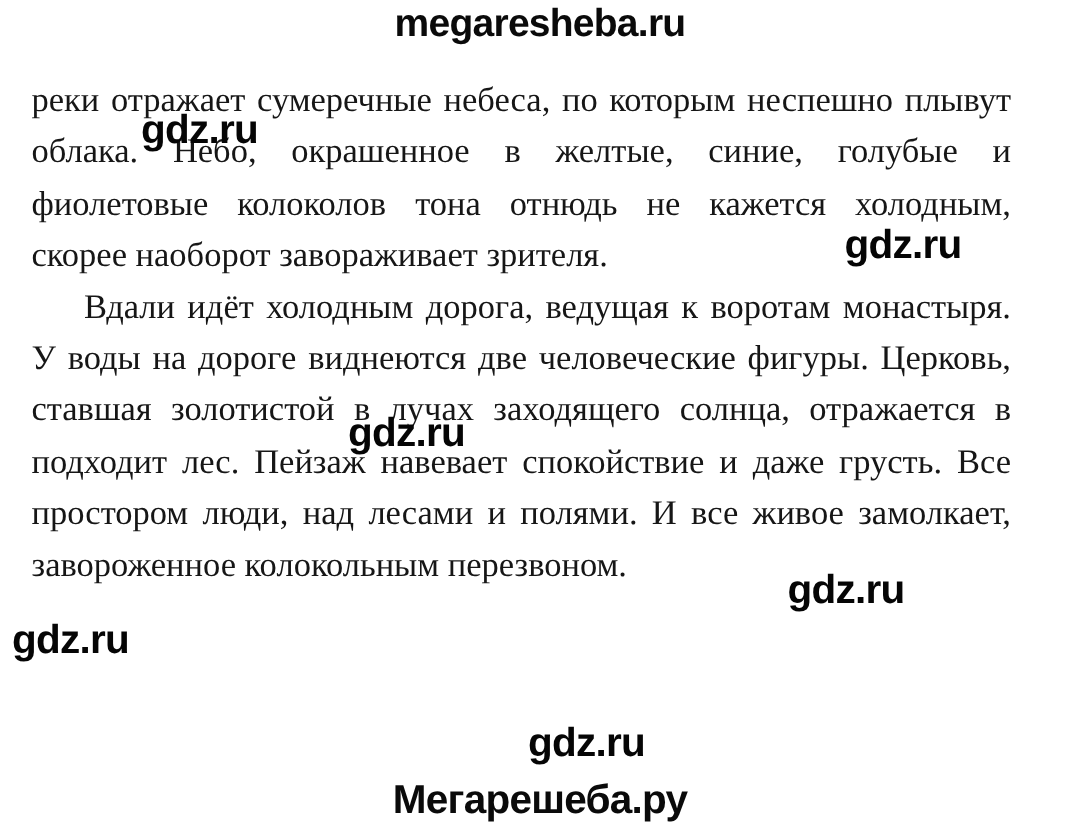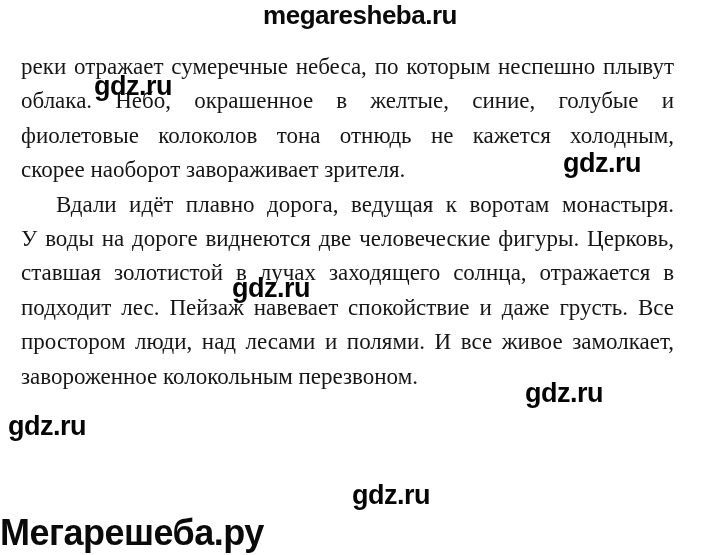--- a/index.html
+++ b/index.html
@@ -58,44 +58,45 @@
     letter-spacing: -0.5px;
     color: var(--wm, #050505);
     white-space: nowrap;
     text-align: right;
   }
   .brand-bottom {
     position: absolute;
     top: 518px;
     left: 0;
     width: 100%;
+    text-align: center;
     font-family: "Liberation Sans", sans-serif;
     font-weight: bold;
-    font-size: 36px;
+    font-size: 27px;
     line-height: 30px;
     color: var(--brand, #0a0a0a);
     letter-spacing: -0.5px;
   }
 </style>
 </head>
 <body style="--bg: #ffffff; --text: #161616; --brand: #0a0a0a; --wm: #050505;">
 
 <div class="page">
 
   <header class="brand-top">megaresheba.ru</header>
 
   <main class="essay" id="essay">
       <div class="para">
         <div class="line just">реки отражает сумеречные небеса, по которым неспешно плывут</div>
         <div class="line just">облака. Небо, окрашенное в желтые, синие, голубые и</div>
         <div class="line just">фиолетовые колоколов тона отнюдь не кажется холодным,</div>
         <div class="line">скорее наоборот завораживает зрителя.</div>
       </div>
       <div class="para">
-        <div class="line just indent">Вдали идёт плавно дорога, ведущая к воротам монастыря.</div>
+        <div class="line just indent">Вдали идёт холодным дорога, ведущая к воротам монастыря.</div>
         <div class="line just">У воды на дороге виднеются две человеческие фигуры. Церковь,</div>
         <div class="line just">ставшая золотистой в лучах заходящего солнца, отражается в</div>
         <div class="line just">подходит лес. Пейзаж навевает спокойствие и даже грусть. Все</div>
         <div class="line just">простором люди, над лесами и полями. И все живое замолкает,</div>
         <div class="line">завороженное колокольным перезвоном.</div>
       </div>
     </main>
 
   <div id="watermarks">
       <div class="watermark" style="left: 94px; top: 73px;">gdz.ru</div>

